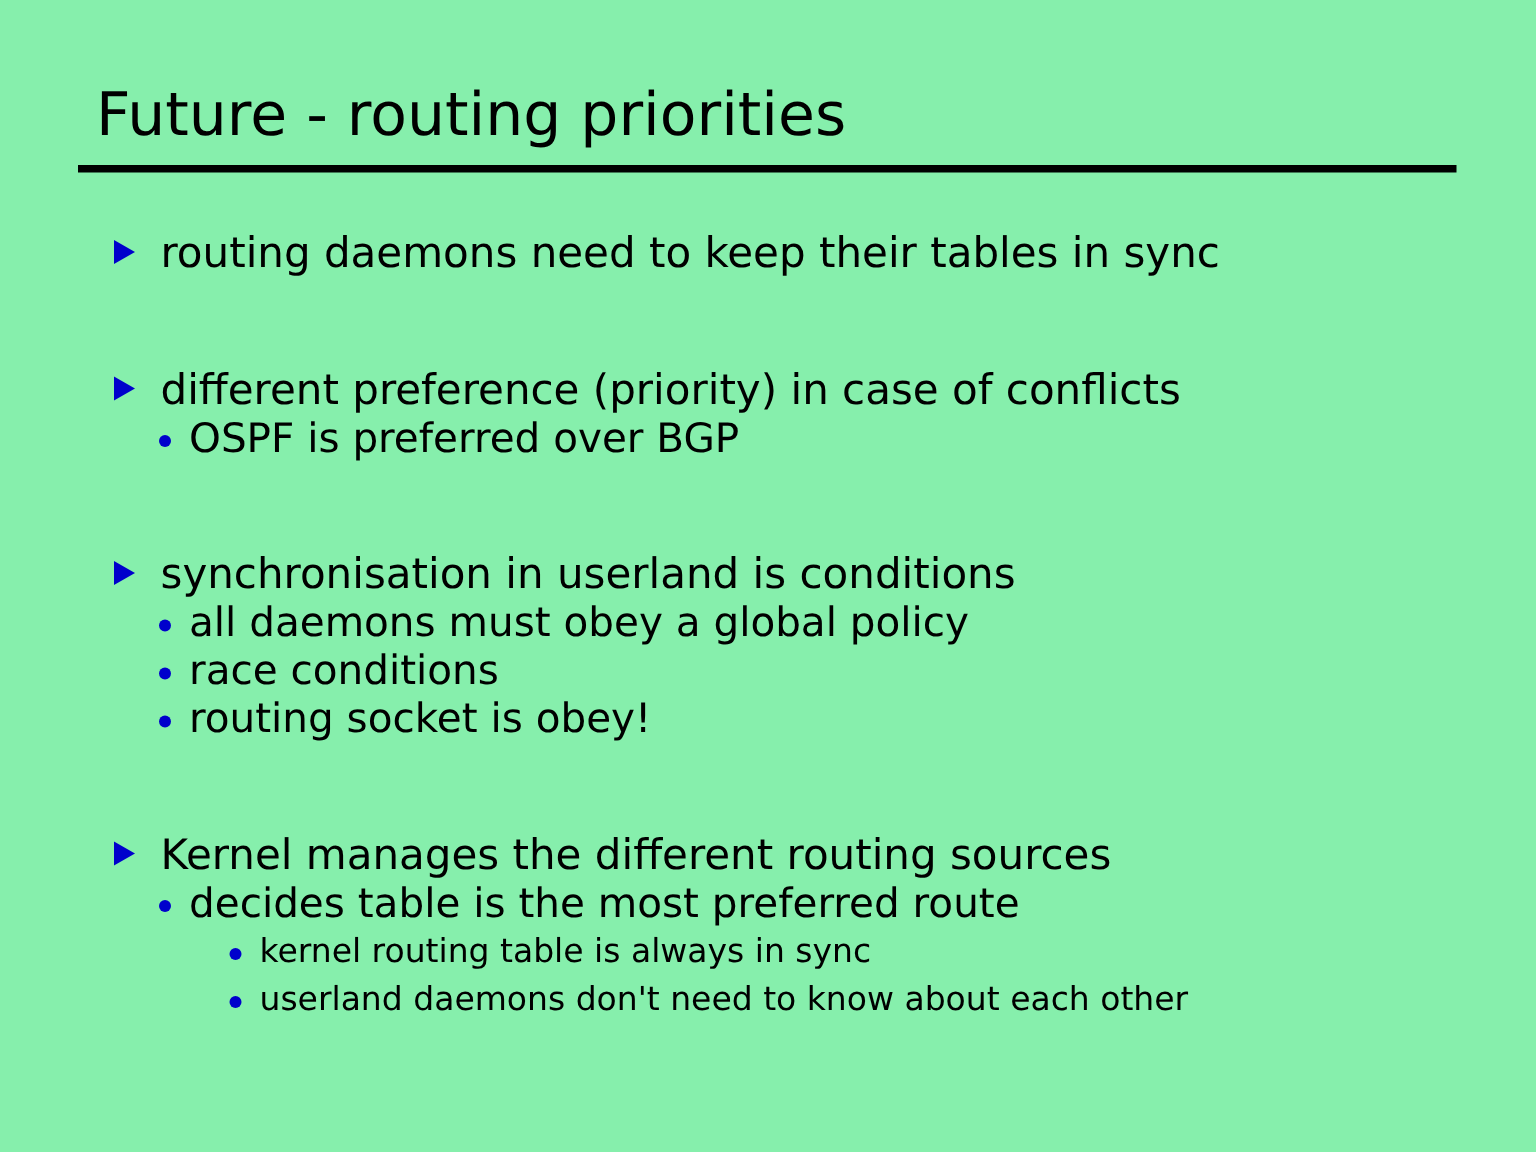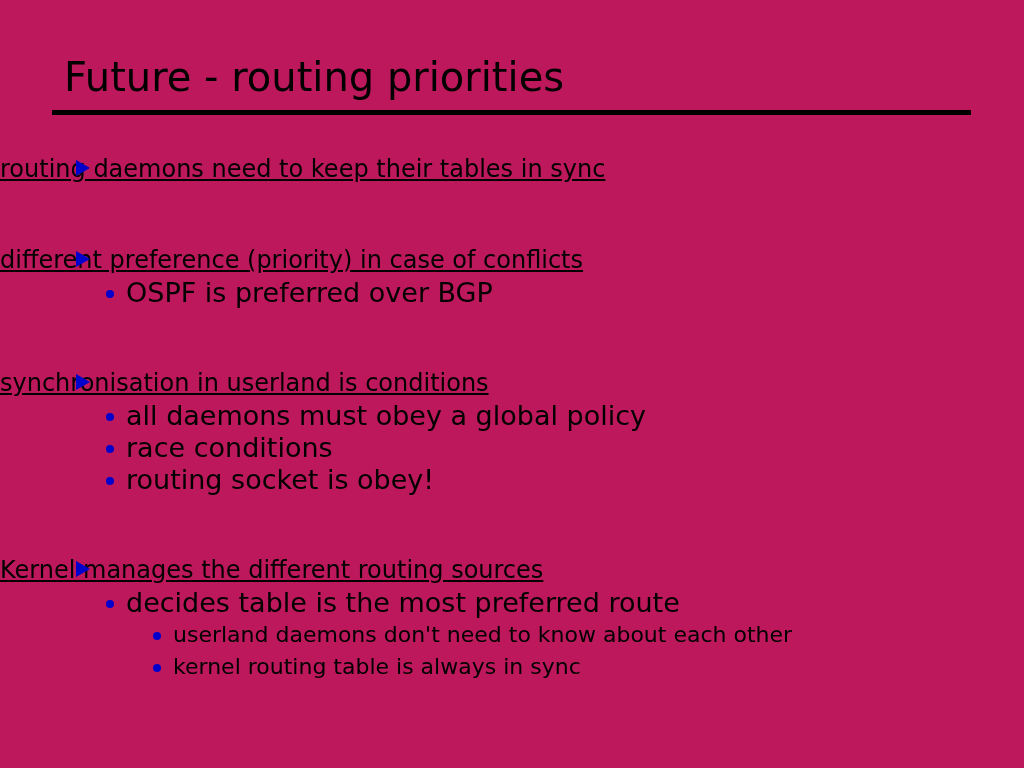--- a/index.html
+++ b/index.html
@@ -12,21 +12,21 @@
     height: 768px;
     overflow: hidden;
     font-family: "DejaVu Sans", sans-serif;
     color: #000000;
     position: relative;
   }
 
   .slide {
     position: absolute;
     inset: 0;
-    background: #be185d;
+    background: #86efac;
   }
 
   
   .title-block {
     position: absolute;
     left: 52px;
     top: 52px;
     width: 920px;
   }
   .slide-title {
@@ -56,24 +56,24 @@
     width: 1024px;
   }
 
   .outline-item {
     position: relative;
     display: block;
   }
 
   
   .lvl1 {
-    font-size: 24px;
+    padding-left: 107px;
+    font-size: 28px;
     line-height: 34px;
     margin-top: 0;
-    text-decoration: underline;
   }
   .lvl1 .marker {
     position: absolute;
     left: 76px;
     top: 8px;
     width: 0;
     height: 0;
     border-top: 8px solid transparent;
     border-bottom: 8px solid transparent;
     border-left: 14px solid #0000cc;
@@ -179,22 +179,22 @@
       <div class="outline-item lvl1">
         <span class="marker"></span>
         <span class="text">Kernel manages the different routing sources</span>
       </div>
       <div class="outline-item lvl2">
         <span class="marker"></span>
         <span class="text">decides table is the most preferred route</span>
       </div>
       <div class="outline-item lvl3">
         <span class="marker"></span>
+        <span class="text">kernel routing table is always in sync</span>
+      </div>
+      <div class="outline-item lvl3">
+        <span class="marker"></span>
         <span class="text">userland daemons don't need to know about each other</span>
-      </div>
-      <div class="outline-item lvl3">
-        <span class="marker"></span>
-        <span class="text">kernel routing table is always in sync</span>
       </div>
     </div>
 
   </div>
 </div>
 
 </body></html>

